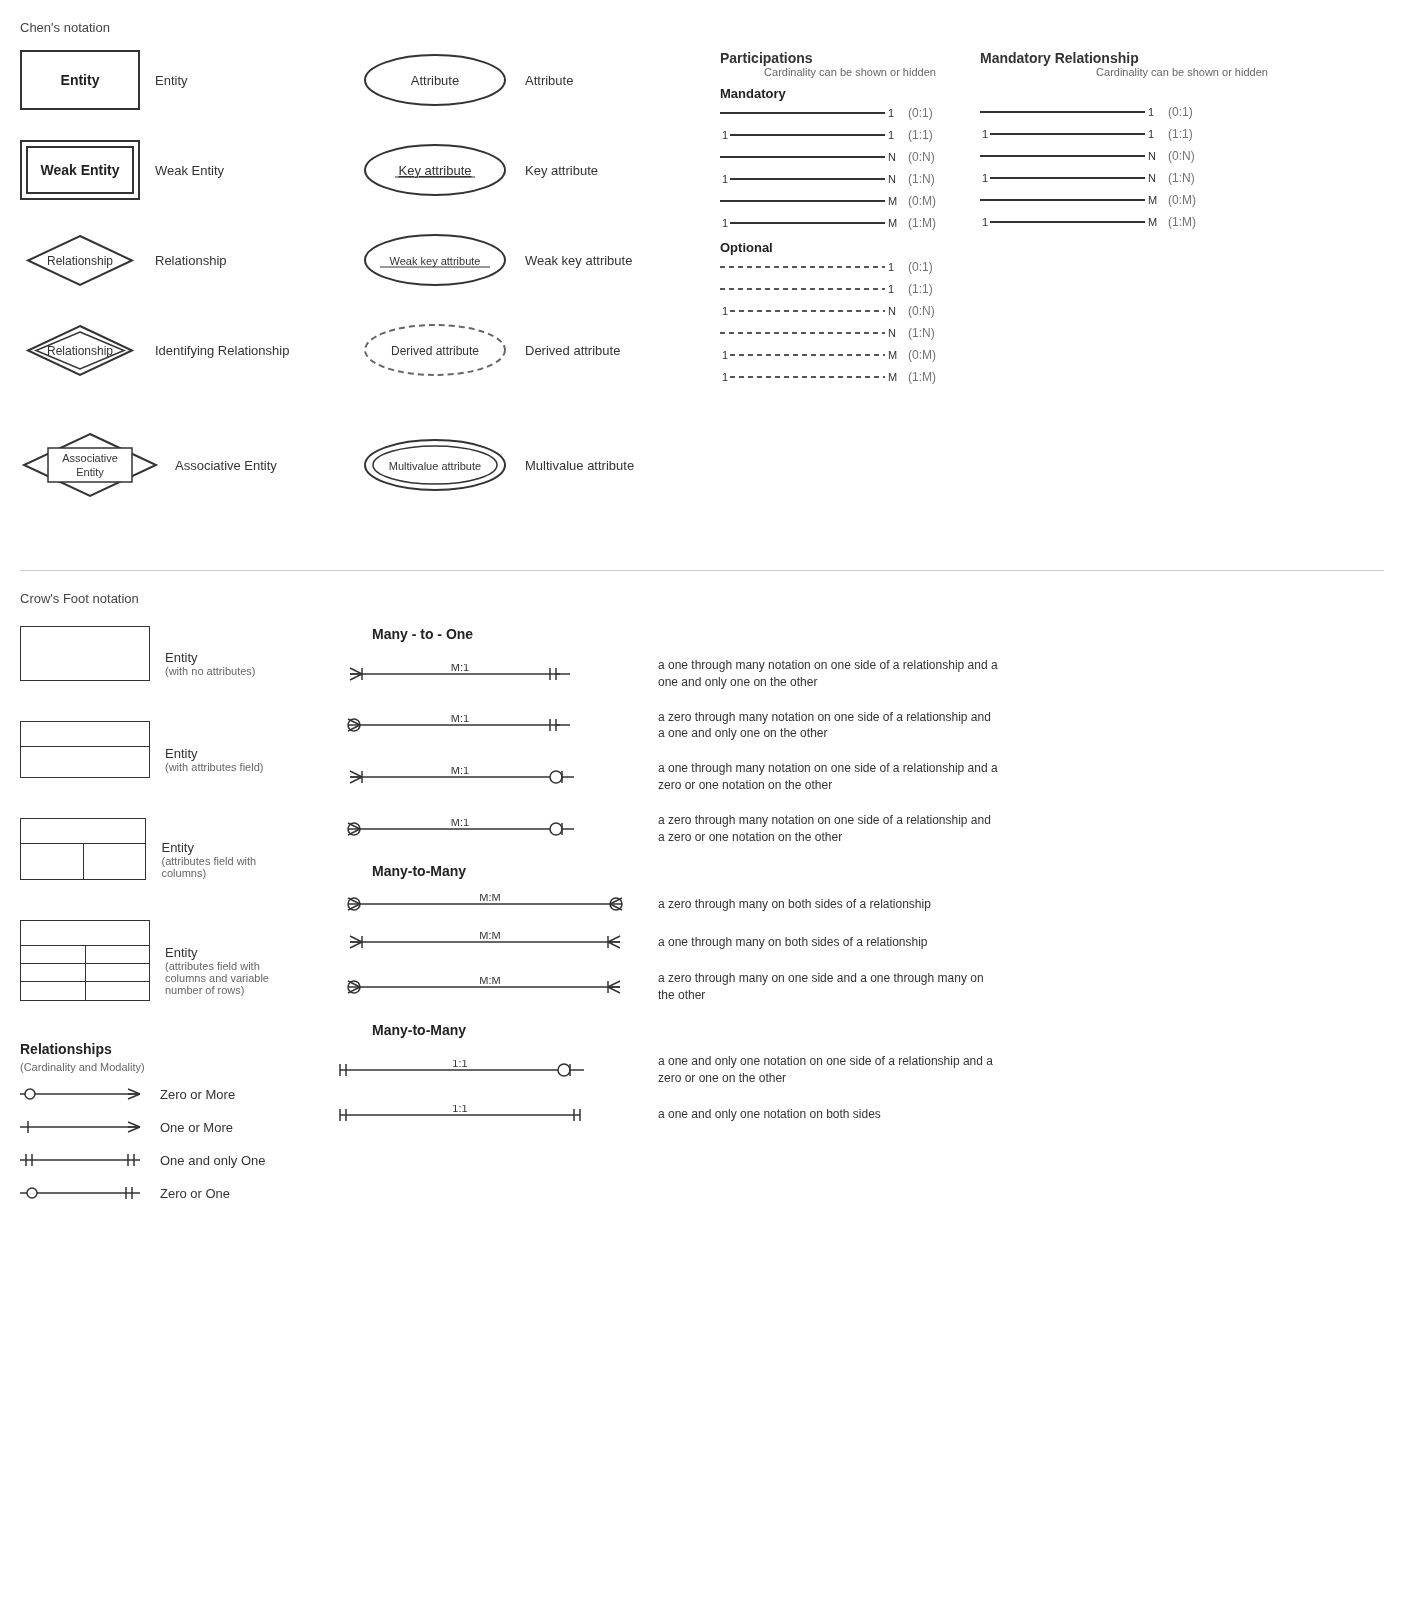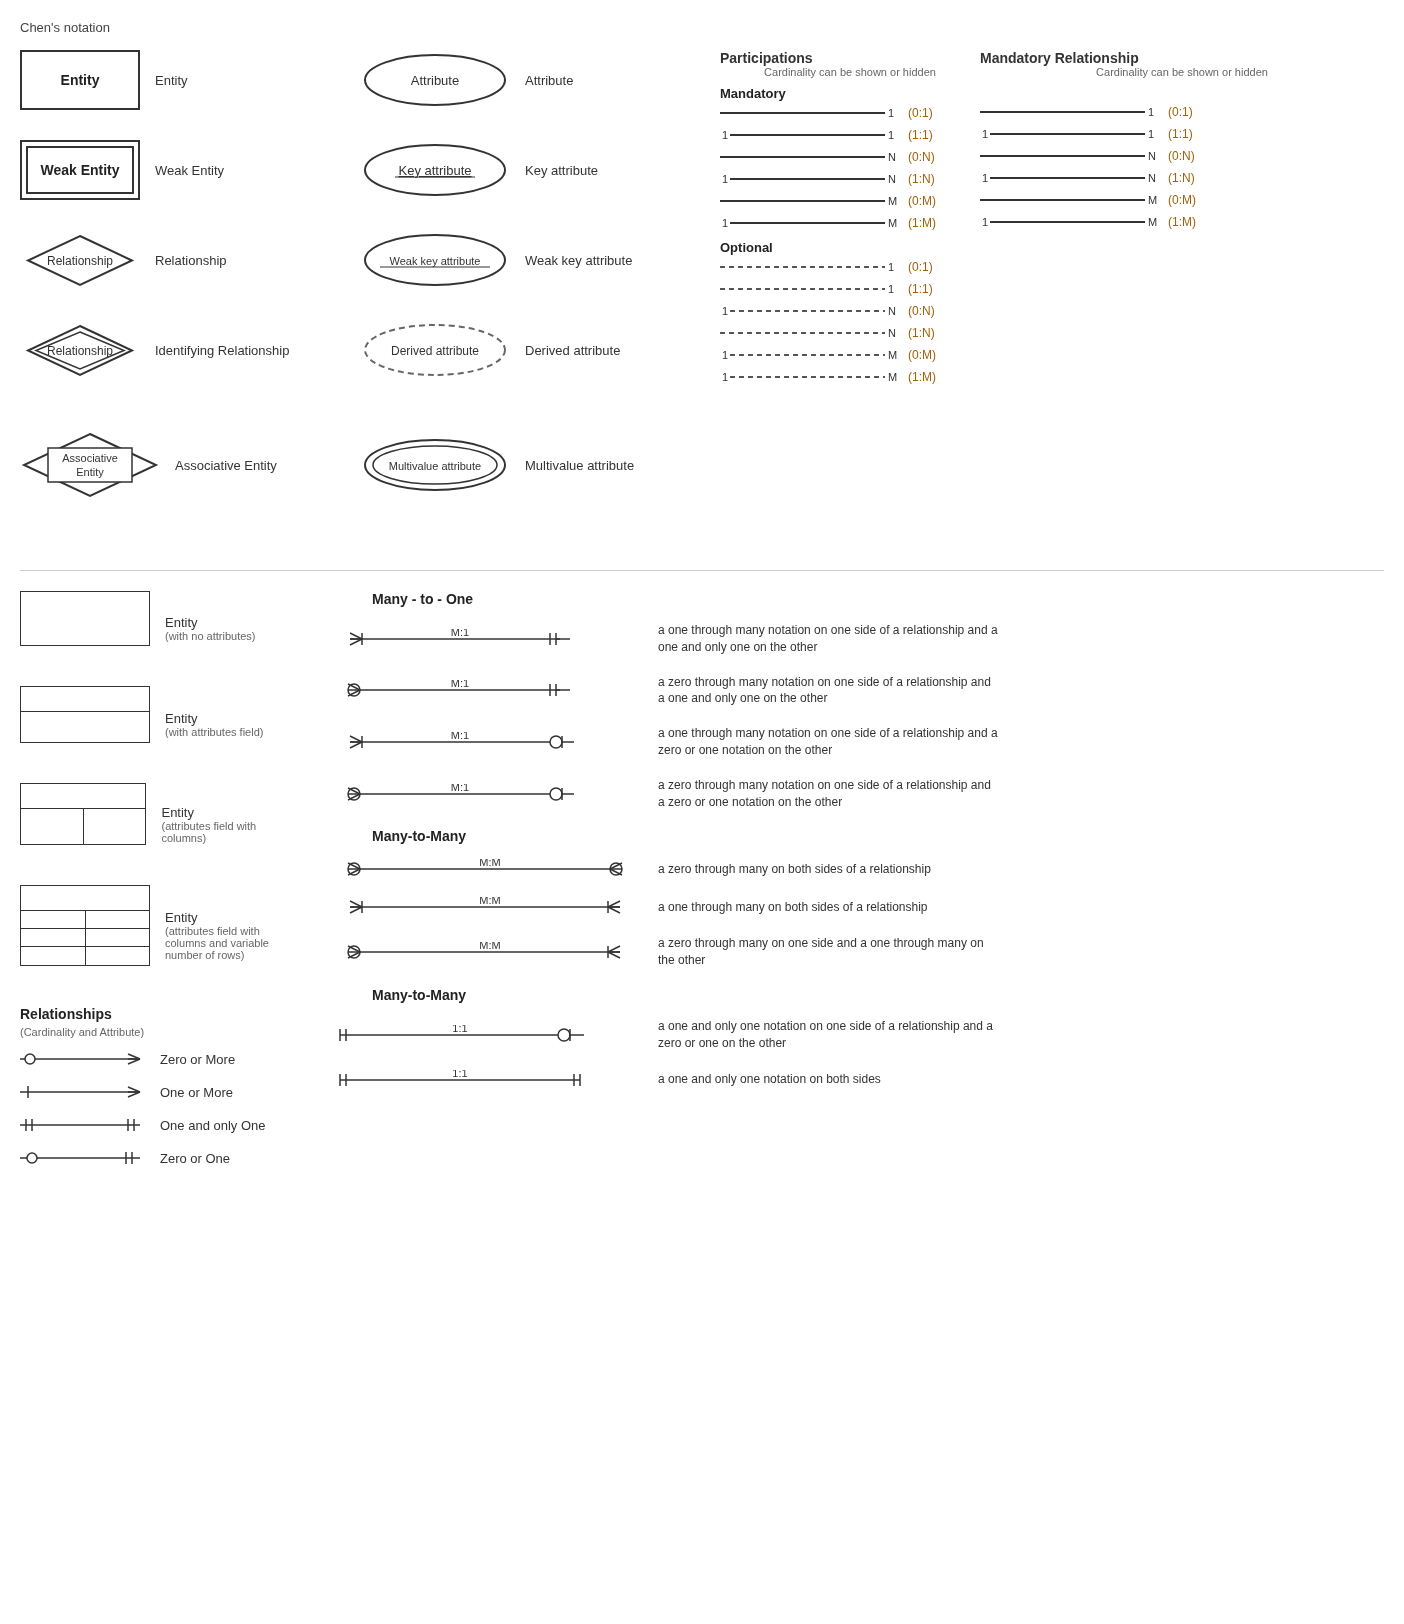--- a/index.html
+++ b/index.html
@@ -158,21 +158,21 @@
 
     .part-line-item {
       display: flex;
       align-items: center;
       margin-bottom: 8px;
       gap: 8px;
     }
 
     .part-label {
       font-size: 12px;
-      color: #a16207;
+      color: #737373;
       width: 40px;
     }
 
     
     .recursive-section {
       flex: 1;
     }
 
     
     .crows-section {
@@ -582,20 +582,21 @@
         </svg>
         <span class="part-label">(1:M)</span>
       </div>
 
     </div>
 
   </div>
 </div>
 
 <div class="crows-section">
+  <div class="crows-header">Crow's Foot notation</div>
 
   <div class="crows-main">
 
     <div class="crows-left">
 
       <div class="crows-entity-item">
         <div class="entity-cf entity-cf-simple"></div>
         <div>
           <div class="crows-entity-label">Entity</div>
           <div class="crows-entity-sublabel">(with no attributes)</div>
@@ -644,21 +645,21 @@
           </div>
         </div>
         <div>
           <div class="crows-entity-label">Entity</div>
           <div class="crows-entity-sublabel" style="max-width:130px">(attributes field with columns and variable number of rows)</div>
         </div>
       </div>
 
       <div style="margin-top:20px">
         <div style="font-weight:bold; font-size:14px; margin-bottom:4px">Relationships</div>
-        <div style="font-size:11px; color:#666; margin-bottom:12px">(Cardinality and Attribute)</div>
+        <div style="font-size:11px; color:#666; margin-bottom:12px">(Cardinality and Modality)</div>
 
         <div class="rel-item">
           <svg width="130" height="18" style="flex-shrink:0">
             <line x1="0" y1="9" x2="120" y2="9" stroke="#333" stroke-width="1.5"></line>
 
             <circle cx="10" cy="9" r="5" fill="white" stroke="#333" stroke-width="1.5"></circle>
 
             <line x1="108" y1="4" x2="120" y2="9" stroke="#333" stroke-width="1.5"></line>
             <line x1="108" y1="9" x2="120" y2="9" stroke="#333" stroke-width="1.5"></line>
             <line x1="108" y1="14" x2="120" y2="9" stroke="#333" stroke-width="1.5"></line>

